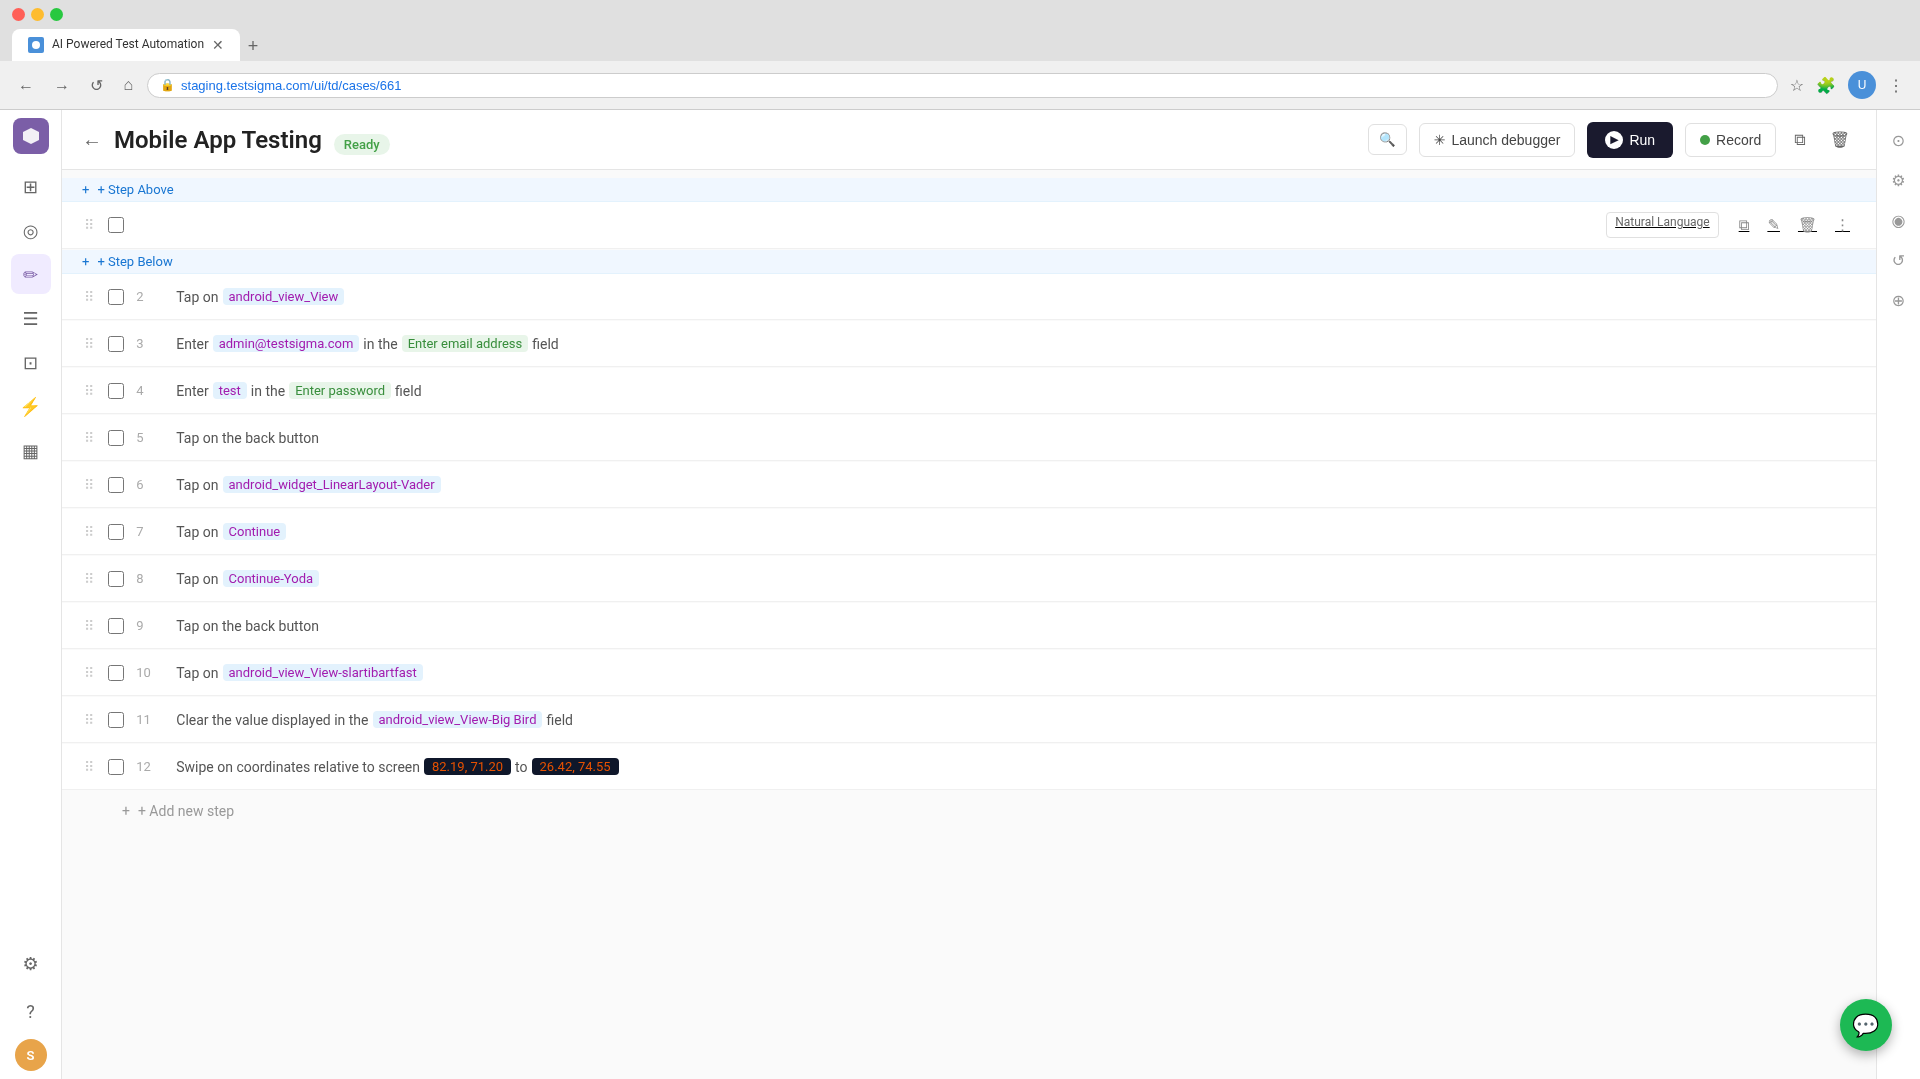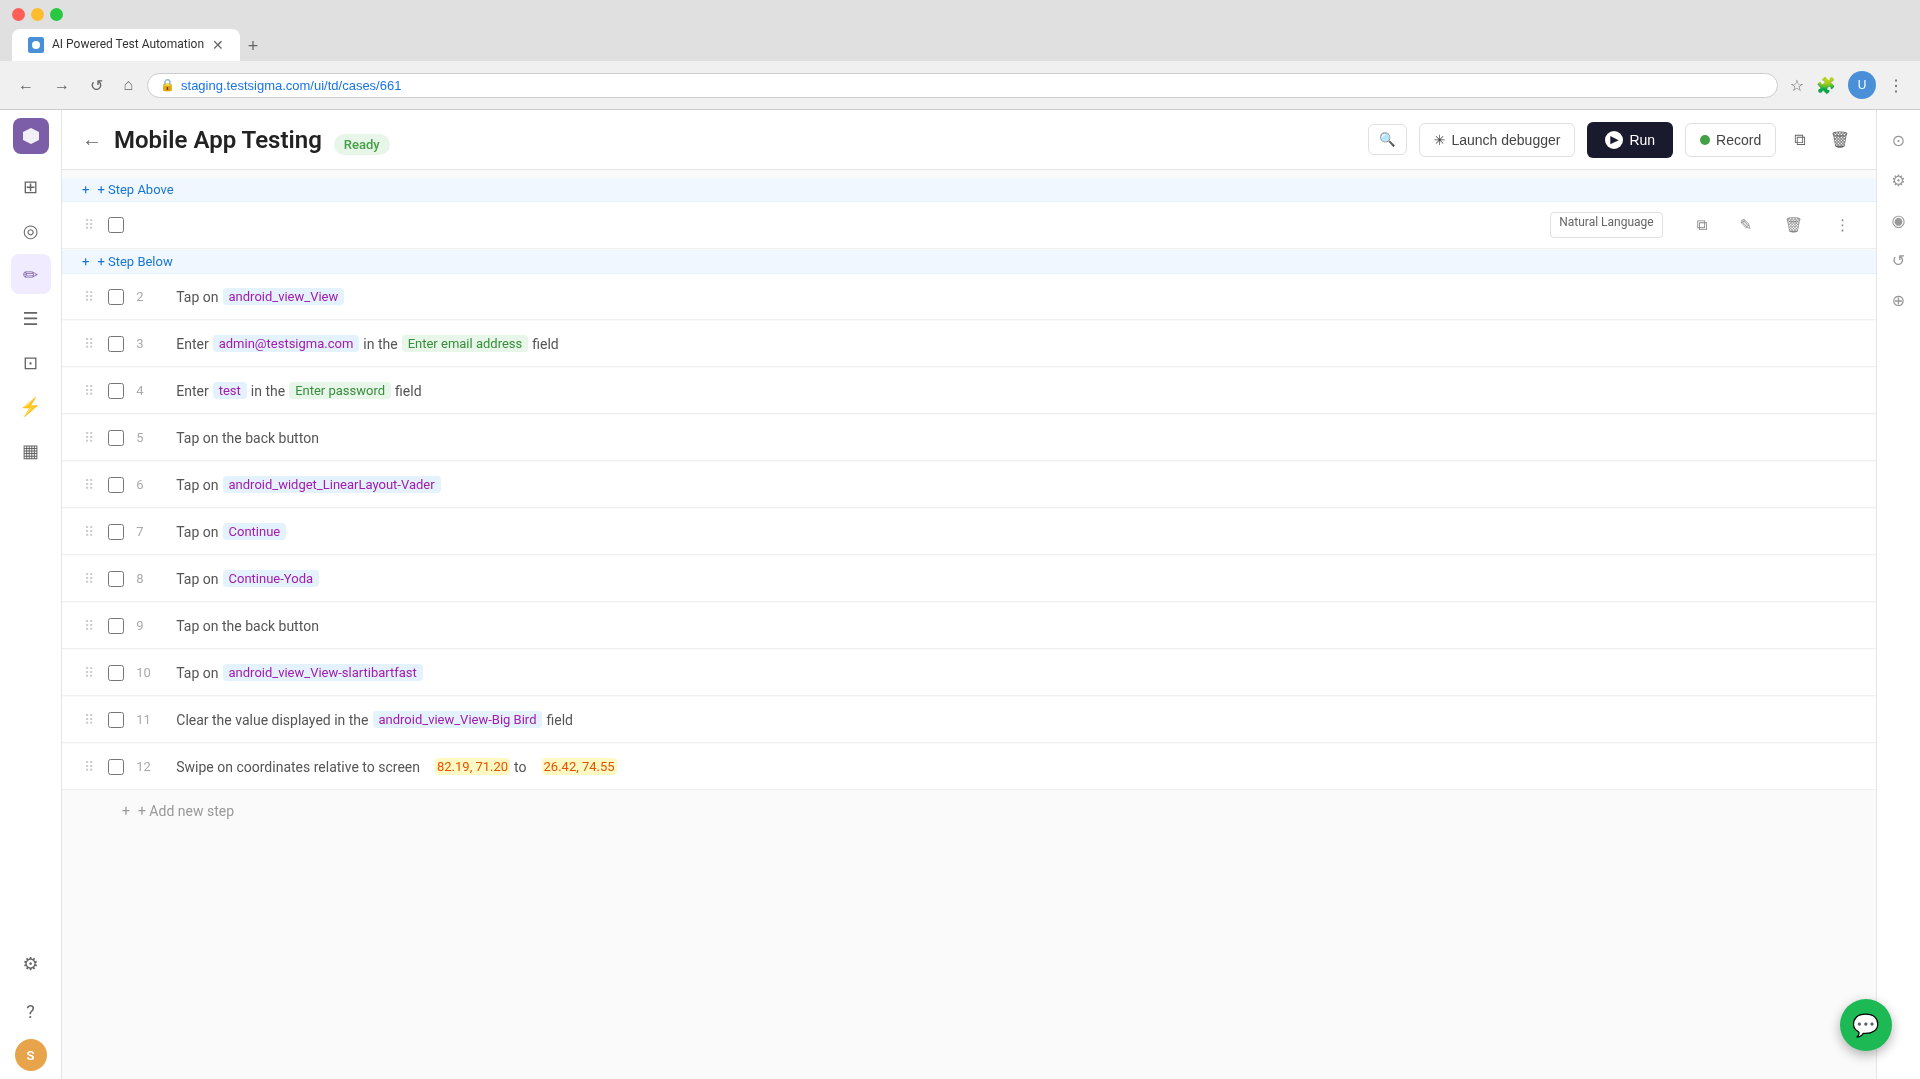--- a/index.html
+++ b/index.html
@@ -64,27 +64,27 @@
     
     .step-row { display: flex; align-items: center; padding: 10px 20px; min-height: 46px; background: #fff; margin-bottom: 1px; border-bottom: 1px solid #f0f0f0; gap: 12px; position: relative; }
     .step-row.highlighted { background: #fff; }
     .drag-handle { color: #ccc; font-size: 14px; cursor: grab; padding: 2px; }
     .step-checkbox { width: 16px; height: 16px; border: 1.5px solid #ccc; border-radius: 3px; cursor: pointer; flex-shrink: 0; }
     .step-num { min-width: 28px; color: #aaa; font-size: 13px; }
     .step-content { flex: 1; font-size: 14px; color: #444; display: flex; align-items: center; flex-wrap: wrap; gap: 4px; }
     .step-content .keyword { color: #555; }
     .step-content .element-ref { color: #a21caf; background: #e3f2fd; padding: 1px 6px; border-radius: 4px; font-size: 13px; }
     .step-content .field-ref { color: #388e3c; background: #e8f5e9; padding: 1px 6px; border-radius: 4px; font-size: 13px; }
-    .step-content .coord-ref { color: #e65100; background: #fef9c3; padding: 1px 2px; border-radius: 4px; font-size: 13px; margin-left: 11px; }
+    .step-content .coord-ref { color: #e65100; background: #0f172a; padding: 1px 8px; border-radius: 4px; font-size: 13px; }
 
     
     .step-insert-row { display: flex; align-items: center; gap: 8px; padding: 4px 20px; color: #1976d2; font-size: 13px; cursor: pointer; background: #f0f7ff; border-bottom: 1px solid #e3f2fd; }
 
     
-    .step-actions { display: flex; gap: 20px; margin-left: auto; }
+    .step-actions { display: flex; gap: 6px; margin-left: auto; text-decoration: underline; }
     .step-action-btn { background: none; border: none; padding: 4px 6px; cursor: pointer; color: #888; font-size: 15px; border-radius: 4px; }
     .natural-lang-badge { background: #fff; border: 1px solid #e0e0e0; border-radius: 4px; padding: 2px 8px; font-size: 12px; color: #666; margin-right: 8px; }
 
     
     .add-step-row { display: flex; align-items: center; gap: 8px; padding: 12px 60px; color: #999; font-size: 14px; cursor: pointer; }
 
     
     .right-panel { width: 44px; background: #fff; border-left: 1px solid #e5e5e5; display: flex; flex-direction: column; align-items: center; padding: 12px 0; gap: 4px; }
     .right-panel-btn { width: 36px; height: 36px; display: flex; align-items: center; justify-content: center; cursor: pointer; color: #999; border-radius: 6px; font-size: 16px; }
 

